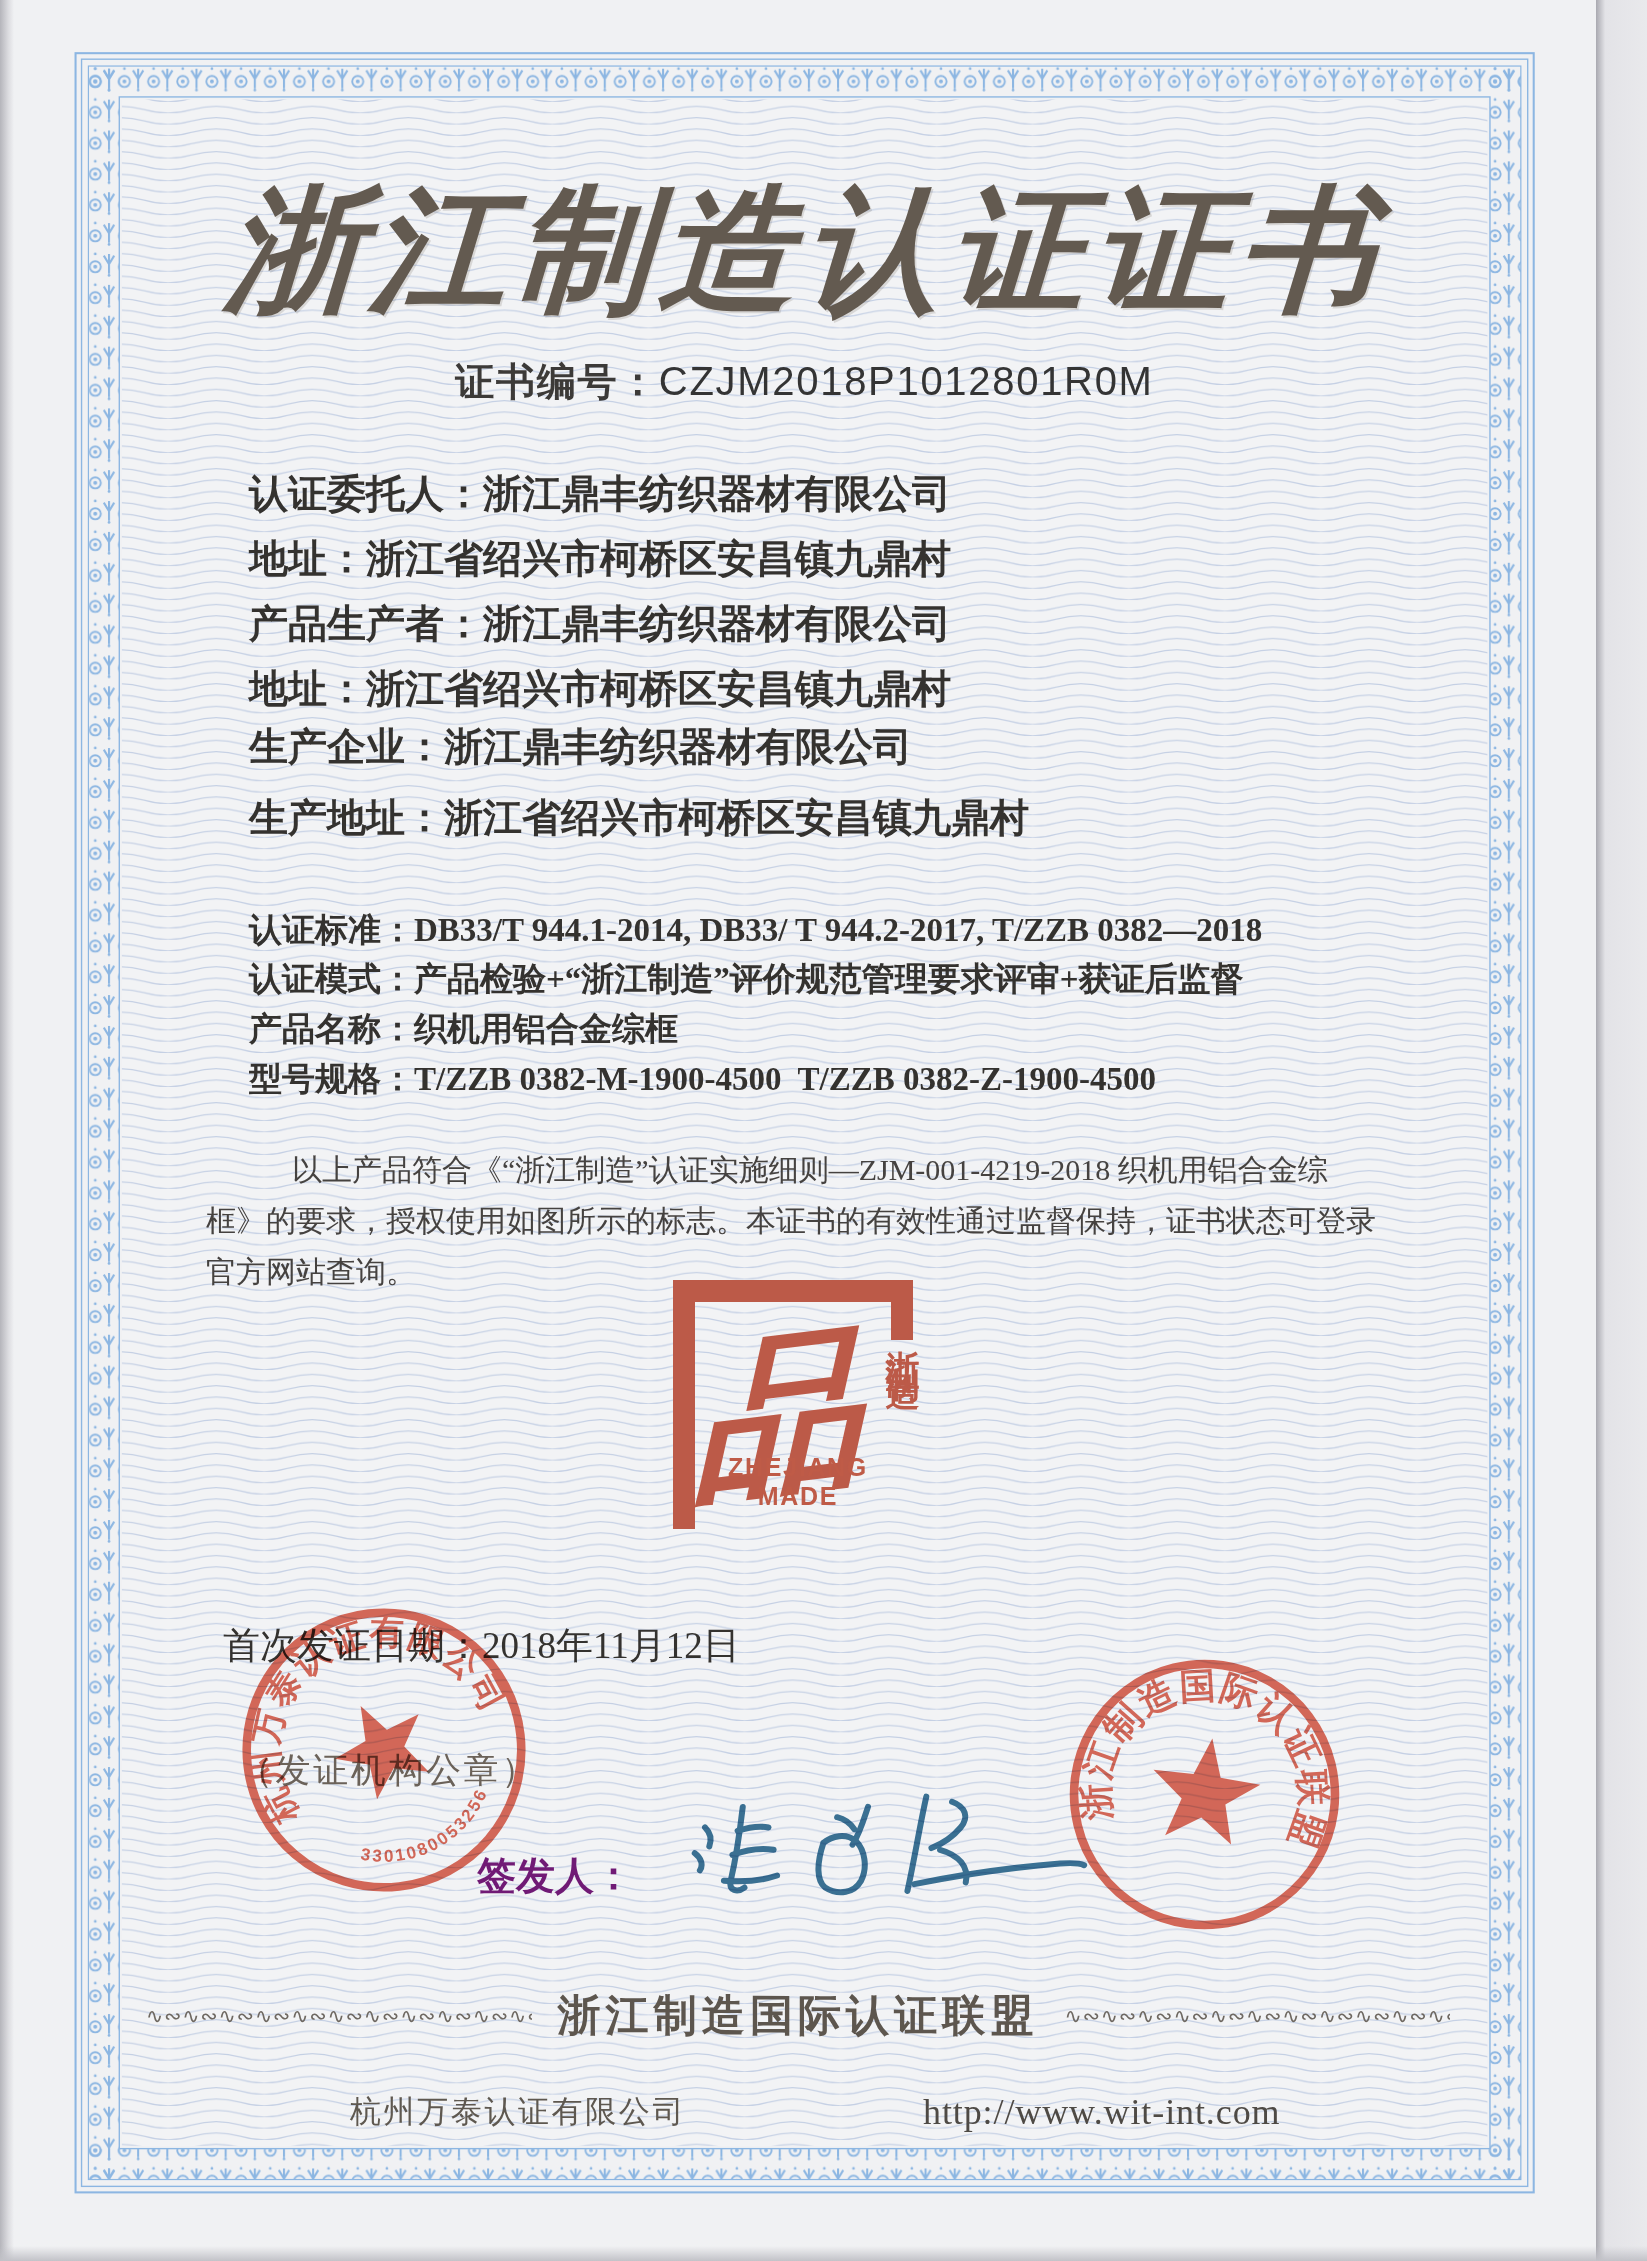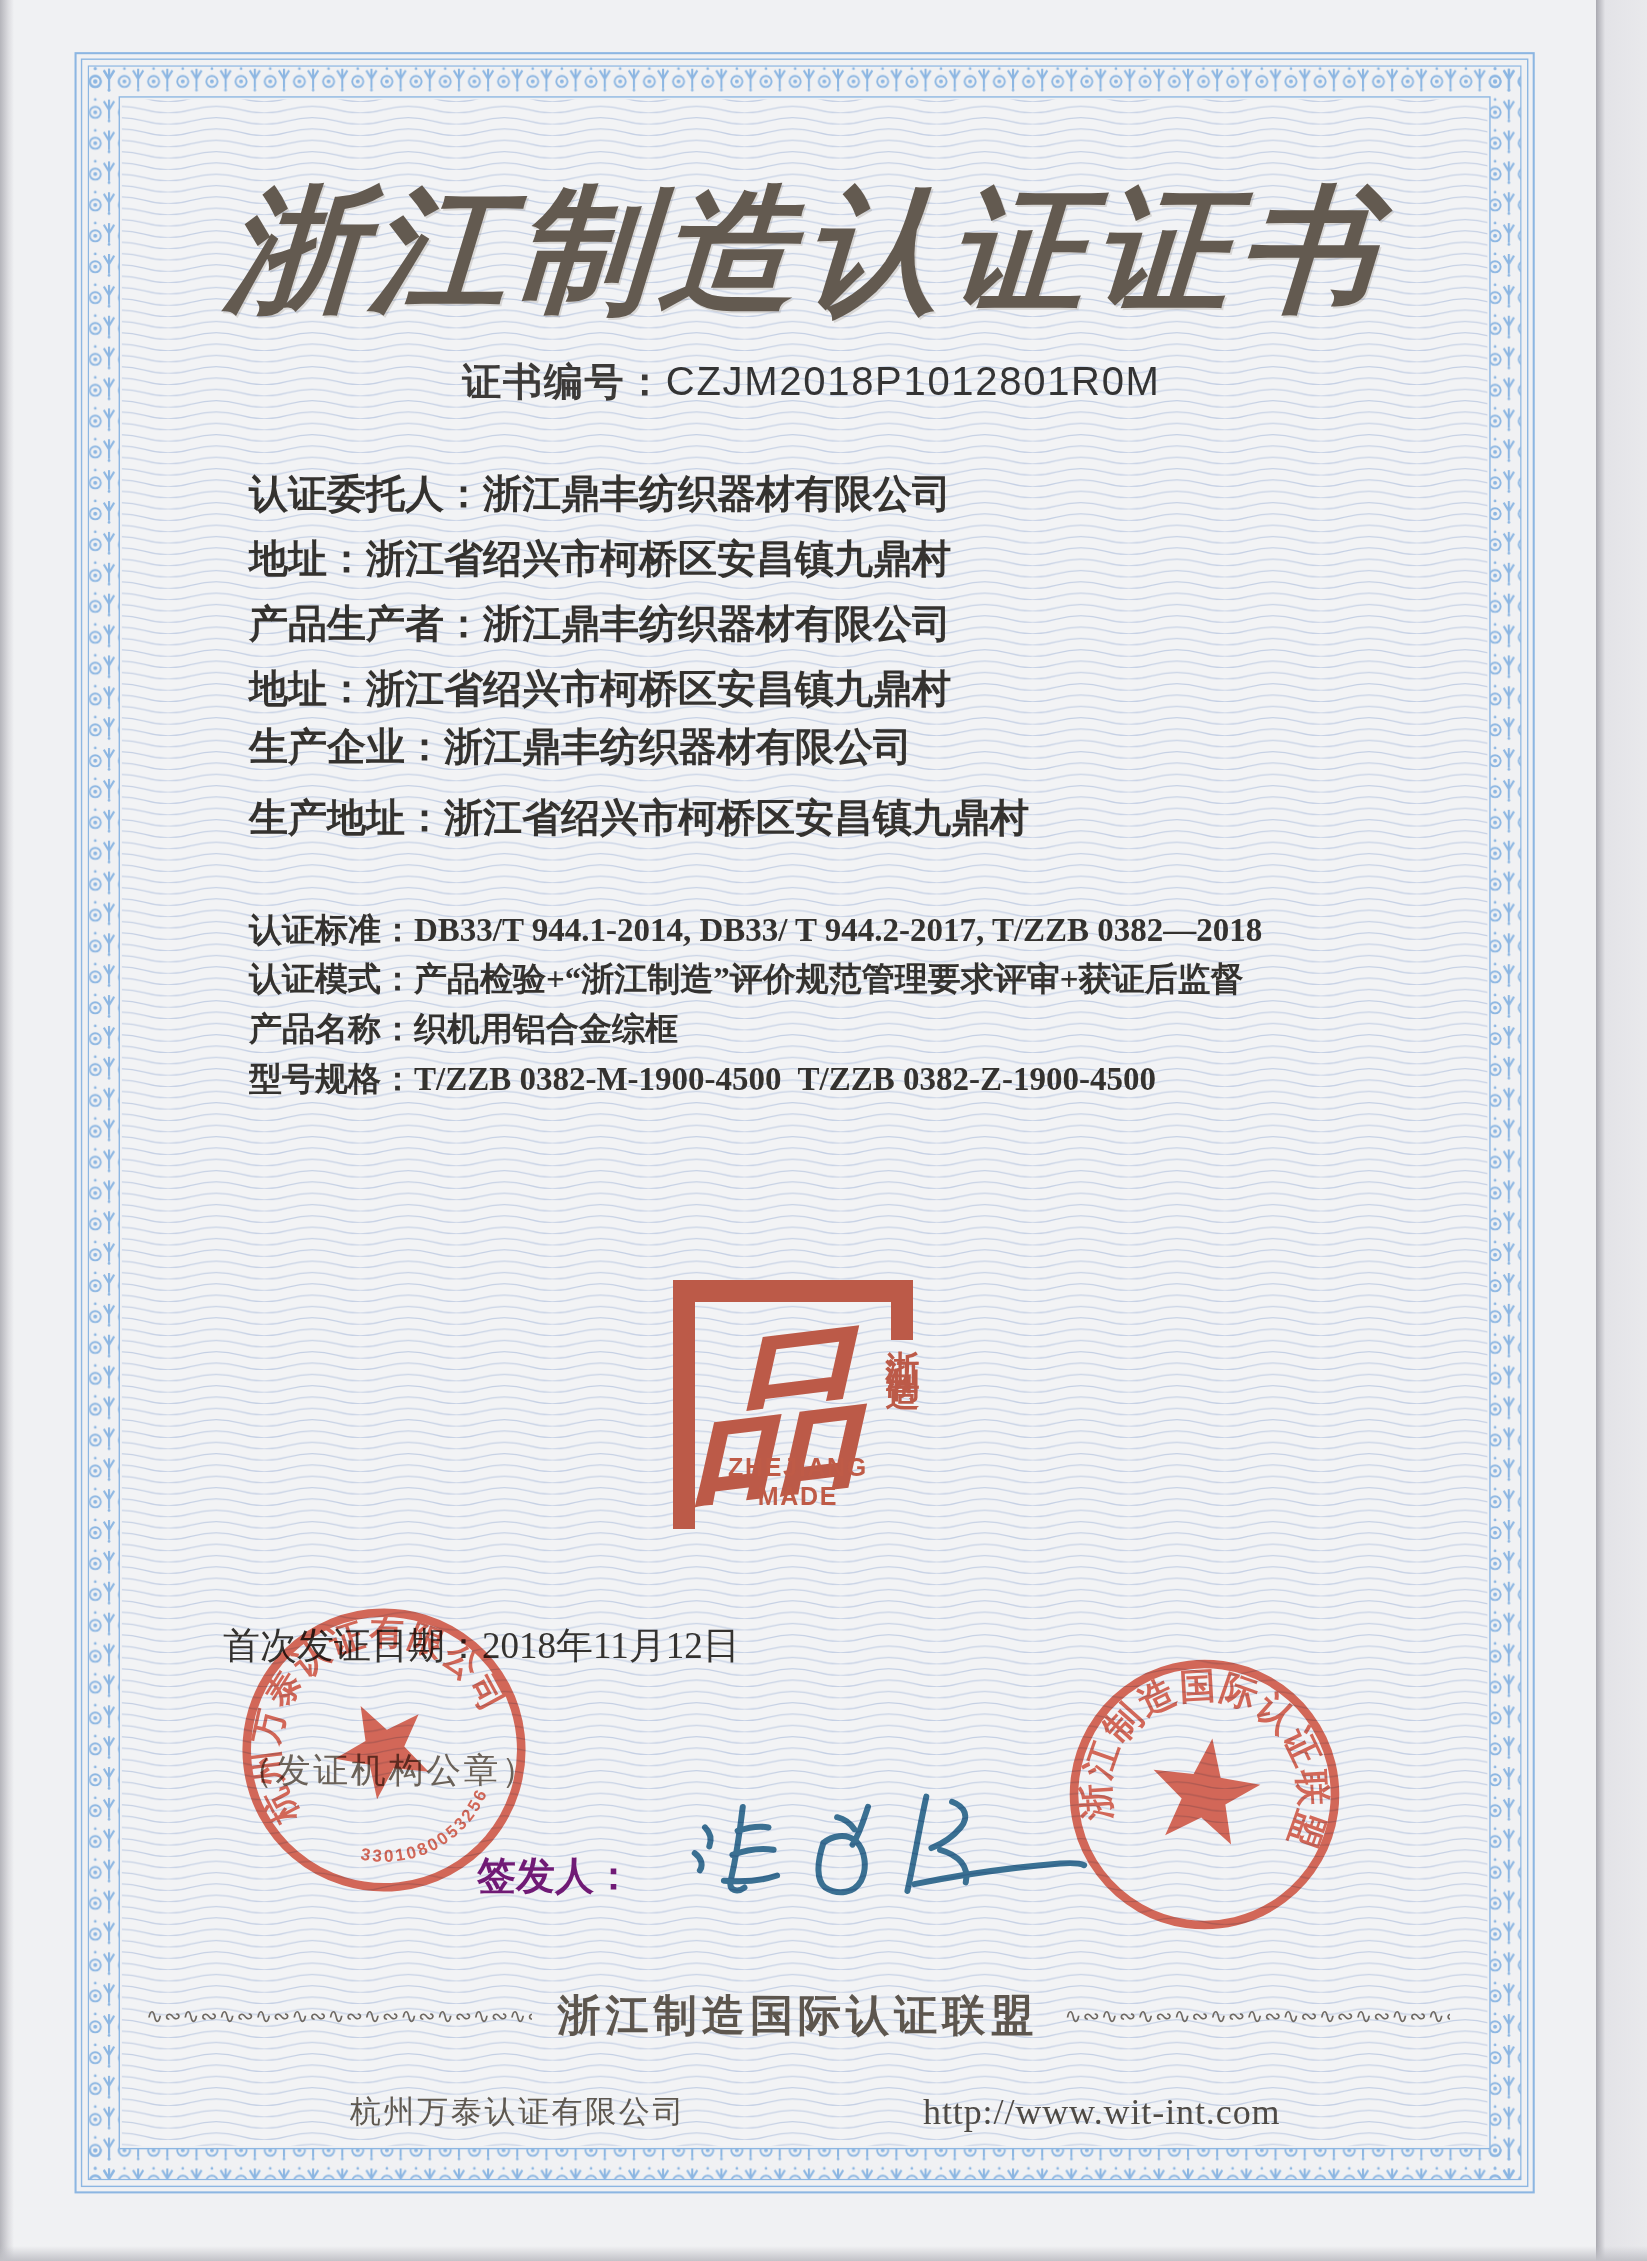--- a/index.html
+++ b/index.html
@@ -21,21 +21,21 @@
   
   .abs{position:absolute;}
   .title{
     left:0;top:160px;width:1609px;text-align:center;
     font-size:136px;font-weight:700;color:#635a50;
     letter-spacing:8.6px;transform:skewX(-3deg);
     text-shadow:1.7px 1.7px 0 rgba(99,90,80,.18);
     font-style:italic;
   }
   .certline{
-    left:7px;top:355px;width:1609px;text-align:center;color:#3c3a38;
+    left:0;top:355px;width:1609px;text-align:center;color:#3c3a38;
   }
   .certline .lbl{font-size:39px;font-weight:700;letter-spacing:1.7px;}
   .certline .num{font-family:"Liberation Sans","DejaVu Sans",sans-serif;
     font-size:40px;font-weight:500;letter-spacing:1.7px;color:#343434;}
   .frow{left:249px;width:1244px;color:#34322f;white-space:pre-wrap;}
   .frow .lbl{font-weight:700;}
   .frow .val{font-weight:700;}
   .main-f{font-size:39px;}
   .spec-f{font-size:33px;}
   .spec-f .val{font-weight:600;}
@@ -120,20 +120,25 @@
   <div class="abs frow main-f" style="top:597px"><span class="lbl">产品生产者：</span><span class="val">浙江鼎丰纺织器材有限公司</span></div>
   <div class="abs frow main-f" style="top:662px"><span class="lbl">地址：</span><span class="val">浙江省绍兴市柯桥区安昌镇九鼎村</span></div>
   <div class="abs frow main-f" style="top:720px"><span class="lbl">生产企业：</span><span class="val">浙江鼎丰纺织器材有限公司</span></div>
   <div class="abs frow main-f" style="top:791px"><span class="lbl">生产地址：</span><span class="val">浙江省绍兴市柯桥区安昌镇九鼎村</span></div>
 
   <div class="abs frow spec-f" style="top:908px"><span class="lbl">认证标准：</span><span class="val">DB33/T 944.1-2014, DB33/ T 944.2-2017, T/ZZB 0382—2018</span></div>
   <div class="abs frow spec-f" style="top:1007px"><span class="lbl">产品名称：</span><span class="val">织机用铝合金综框</span></div>
   <div class="abs frow spec-f" style="top:957px"><span class="lbl">认证模式：</span><span class="val">产品检验+“浙江制造”评价规范管理要求评审+获证后监督</span></div>
   <div class="abs frow spec-f" style="top:1057px"><span class="lbl">型号规格：</span><span class="val">T/ZZB 0382-M-1900-4500  T/ZZB 0382-Z-1900-4500</span></div>
 
+  <div class="abs statement" style="top:1144px">
+    <div class="sline indent">以上产品符合《“浙江制造”认证实施细则—ZJM-001-4219-2018 织机用铝合金综</div>
+    <div class="sline">框》的要求，授权使用如图所示的标志。本证书的有效性通过监督保持，证书状态可登录</div>
+    <div class="sline">官方网站查询。</div>
+  </div>
 
   <div class="abs logo">
     <div class="bar" style="left:0;top:0;width:240px;height:22px"></div>
     <div class="bar" style="left:0;top:0;width:22px;height:249px"></div>
     <div class="bar" style="left:218px;top:22px;width:22px;height:38px"></div>
     <div class="glyph">品</div>
     <div class="side">浙江制造</div>
     <div class="cap">ZHEJIANG MADE</div>
   </div>
 

